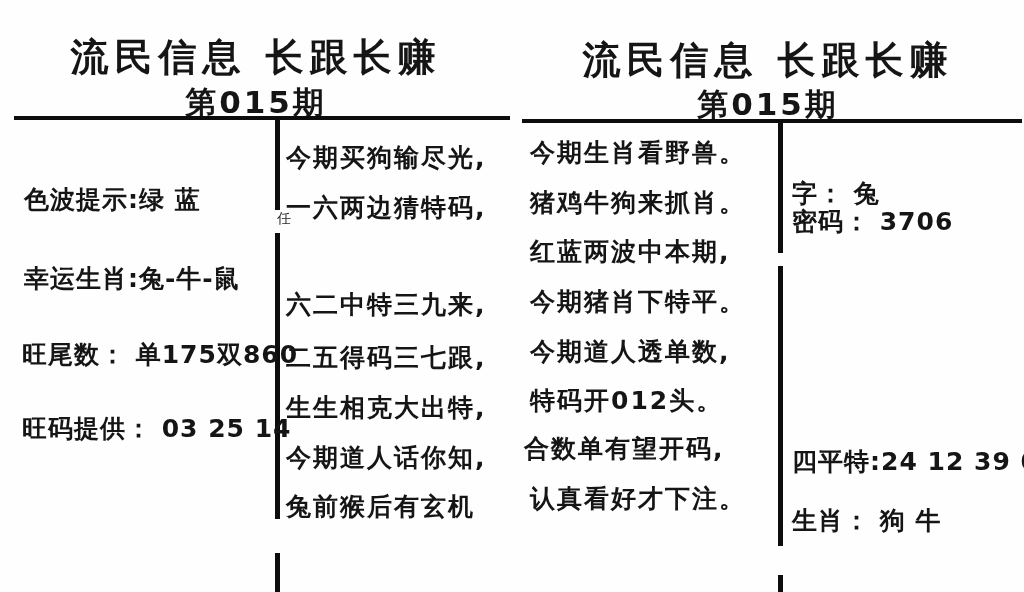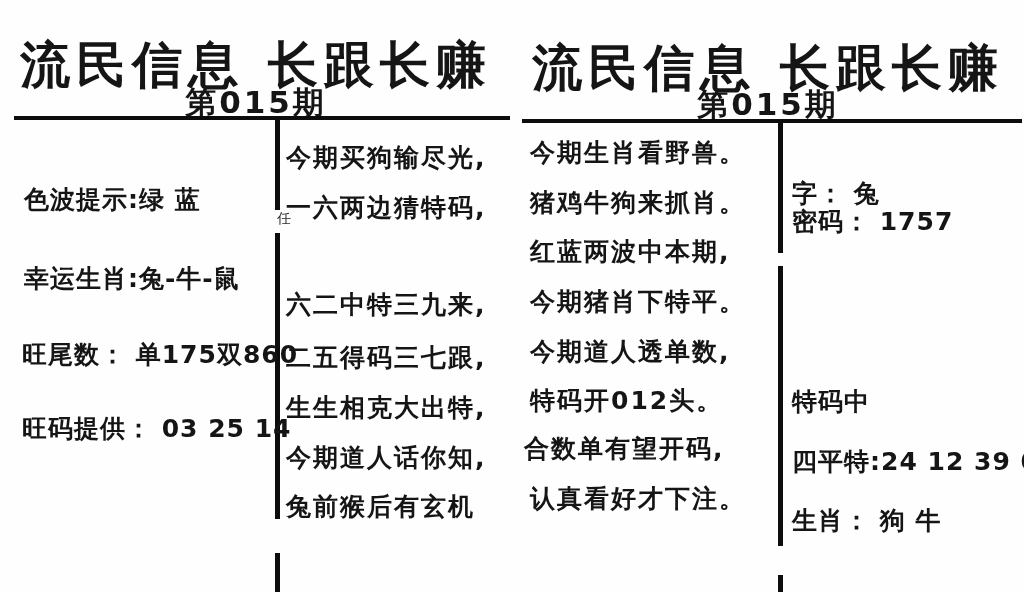--- a/index.html
+++ b/index.html
@@ -14,21 +14,21 @@
     overflow: hidden;
   }
   .panel { position: absolute; top: 0; width: 512px; height: 592px; }
   .panel.left  { left: 0; }
   .panel.right { left: 512px; }
 
   .title {
     position: absolute;
     left: 0; right: 0;
     text-align: center;
-    font-size: 50px;
+    font-size: 38px;
     font-weight: bold;
     letter-spacing: 6px;
     white-space: nowrap;
   }
   .issue {
     position: absolute;
     left: 0; right: 0;
     text-align: center;
     font-size: 31px;
     font-weight: bold;
@@ -109,19 +109,18 @@
     <div class="poem-line" style="top:136px; left:18px;">今期生肖看野兽。</div>
     <div class="poem-line" style="top:186px; left:18px;">猪鸡牛狗来抓肖。</div>
     <div class="poem-line" style="top:235px; left:18px;text-align:right;">红蓝两波中本期,</div>
     <div class="poem-line" style="top:285px; left:18px;">今期猪肖下特平。</div>
     <div class="poem-line" style="top:335px; left:18px;">今期道人透单数,</div>
     <div class="poem-line" style="top:384px; left:18px;">特码开012头。</div>
     <div class="poem-line" style="top:432px; left:12px;">合数单有望开码,</div>
     <div class="poem-line" style="top:482px; left:18px;">认真看好才下注。</div>
 
     <div class="info-line" style="top:143px; left:280px;margin-top:34px;">字： 兔</div>
-    <div class="info-line" style="top:205px; left:280px;">密码： 1757</div>
-    <div class="info-line" style="top:385px; left:280px;">特码中</div>
+    <div class="info-line" style="top:205px; left:280px;">密码： 3706</div>
     <div class="info-line" style="top:445px; left:280px;">四平特:24 12 39 06</div>
     <div class="info-line" style="top:504px; left:280px;">生肖： 狗 牛</div>
   </section>
 
 </div>
 
 </body></html>

